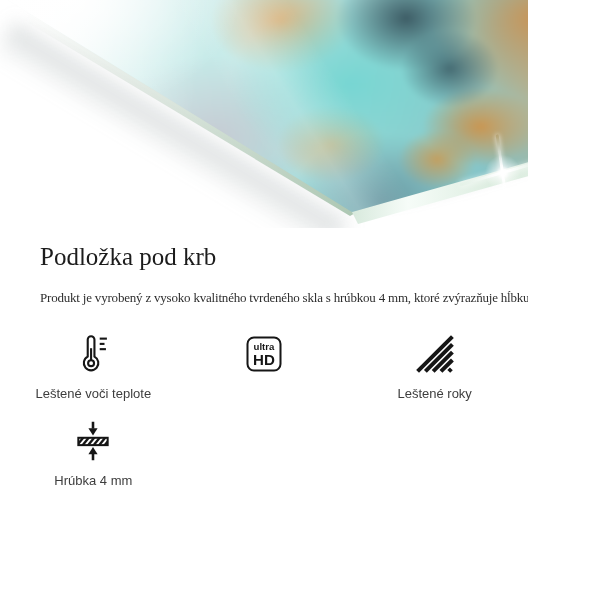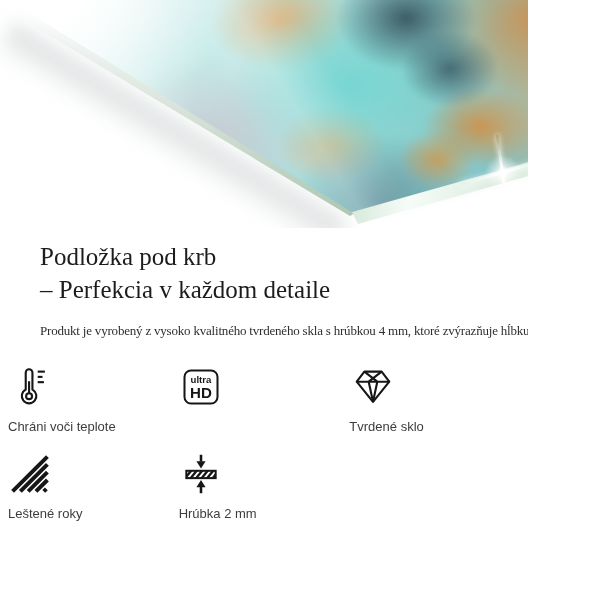--- a/index.html
+++ b/index.html
@@ -70,21 +70,21 @@
   
   .content{padding:0 40px;}
   .title{font-family:"Liberation Serif","DejaVu Serif",serif;font-weight:400;
     font-size:25px;line-height:33px;color:#1c1c1c;margin:12px 0 12px;}
   .desc{margin:0 0 18px;font-family:Liberation Serif, serif;}
   .desc-line{font-size:13px;line-height:26px;letter-spacing:-0.2px;
     white-space:nowrap;color:#2e2e2e;}
 
   
   .features{margin:4px 8px 0;display:grid;grid-template-columns:repeat(3,1fr);row-gap:15px;}
-  .feature{display:flex;flex-direction:column;align-items:flex-start;}
+  .feature{display:flex;flex-direction:column;align-items:center;}
   .icon-box{height:47px;display:flex;align-items:flex-end;justify-content:center;}
   .feature-label{margin-top:10px;font-size:13px;color:#3d3d3d;}
   .icon-box svg{display:block;}
   .ico{stroke:#161616;fill:none;stroke-width:2.2;}
   .ultra-t{font-family:"Liberation Sans",sans-serif;font-weight:700;fill:#161616;}
 </style>
 </head>
 <body>
 
 <div class="page">
@@ -96,62 +96,53 @@
     <div class="edge-bottom"></div>
     <div class="glass-face">
       <div class="art"></div>
       <div class="reflection"></div>
       <div class="white-fade"></div>
     </div>
     <div class="sparkle"></div>
   </div>
 
   <div class="content">
-    <h1 class="title"><span>Podložka pod krb</span><br><span>– Perfekcia v každom detaile</span></h1>
+    <h1 class="title"><span>Podložka pod krb</span><br></h1>
     <div class="desc">
       <div class="desc-line">Produkt je vyrobený z vysoko kvalitného tvrdeného skla s hrúbkou 4 mm, ktoré zvýrazňuje hĺbku</div>
     </div>
   </div>
 
   <div class="features">
 
     <div class="feature">
       <div class="icon-box">
         <svg width="46" height="46" viewBox="0 0 48 48">
           <path class="ico" d="M18.5 10 a3.5 3.5 0 0 1 7 0 V27.8 a7.6 7.6 0 1 1 -7 0 Z" stroke-linejoin="round"></path>
           <circle class="ico" cx="22" cy="34.6" r="3.1" stroke-width="2"></circle>
           <line class="ico" x1="22" y1="31.4" x2="22" y2="19" stroke-width="2"></line>
           <line class="ico" x1="31" y1="9" x2="38.5" y2="9" stroke-width="2.4"></line>
           <line class="ico" x1="31" y1="14.5" x2="36" y2="14.5" stroke-width="2.4"></line>
           <line class="ico" x1="31" y1="20" x2="37.5" y2="20" stroke-width="2.4"></line>
         </svg>
       </div>
-      <div class="feature-label">Chráni voči teplote</div>
+      <div class="feature-label">Leštené voči teplote</div>
     </div>
 
     <div class="feature">
       <div class="icon-box">
         <svg width="44" height="44" viewBox="0 0 48 48">
           <rect class="ico" x="6" y="6" width="36" height="36" rx="7" stroke-width="3"></rect>
           <text class="ultra-t" x="24" y="20" font-size="10.5" text-anchor="middle">ultra</text>
           <text class="ultra-t" x="24" y="36.5" font-size="16.5" text-anchor="middle">HD</text>
         </svg>
       </div>
     </div>
 
 
-    <div class="feature">
-      <div class="icon-box">
-        <svg width="48" height="46" viewBox="0 0 48 48">
-          <path class="ico" d="M15 9 H33 L41 19.5 L24 40.5 L7 19.5 Z" stroke-linejoin="round"></path>
-          <path class="ico" d="M7 19.5 H41 M15 9 L28.5 19.5 M33 9 L19.5 19.5 M19.5 19.5 L24 40.5 M28.5 19.5 L24 40.5" stroke-width="1.8" stroke-linejoin="round"></path>
-        </svg>
-      </div>
-      <div class="feature-label">Tvrdené sklo</div>
-    </div>
 
     <div class="feature">
       <div class="icon-box">
         <svg width="44" height="44" viewBox="0 0 48 48">
           <g stroke="#161616" stroke-width="4.4" fill="none">
             <line x1="5" y1="43" x2="43" y2="5"></line>
             <line x1="13.5" y1="43" x2="43" y2="13.5"></line>
             <line x1="22" y1="43" x2="43" y2="22"></line>
             <line x1="30.5" y1="43" x2="43" y2="30.5"></line>
             <line x1="39" y1="43" x2="43" y2="39" stroke-dasharray="4 2.5"></line>
@@ -177,17 +168,17 @@
             <line x1="22" y1="32" x2="34" y2="17"></line>
             <line x1="28" y1="32" x2="40" y2="17"></line>
             <line x1="34" y1="32" x2="46" y2="17"></line>
           </g>
           <line x1="24" y1="3" x2="24" y2="10.5" stroke="#161616" stroke-width="2.8"></line>
           <polygon points="19,10 29,10 24,18" fill="#161616"></polygon>
           <line x1="24" y1="45" x2="24" y2="37.5" stroke="#161616" stroke-width="2.8"></line>
           <polygon points="19,38.5 29,38.5 24,30.5" fill="#161616"></polygon>
         </svg>
       </div>
-      <div class="feature-label">Hrúbka 2 mm</div>
+      <div class="feature-label">Hrúbka 4 mm</div>
     </div>
 
   </div>
 </div>
 
 </body></html>

